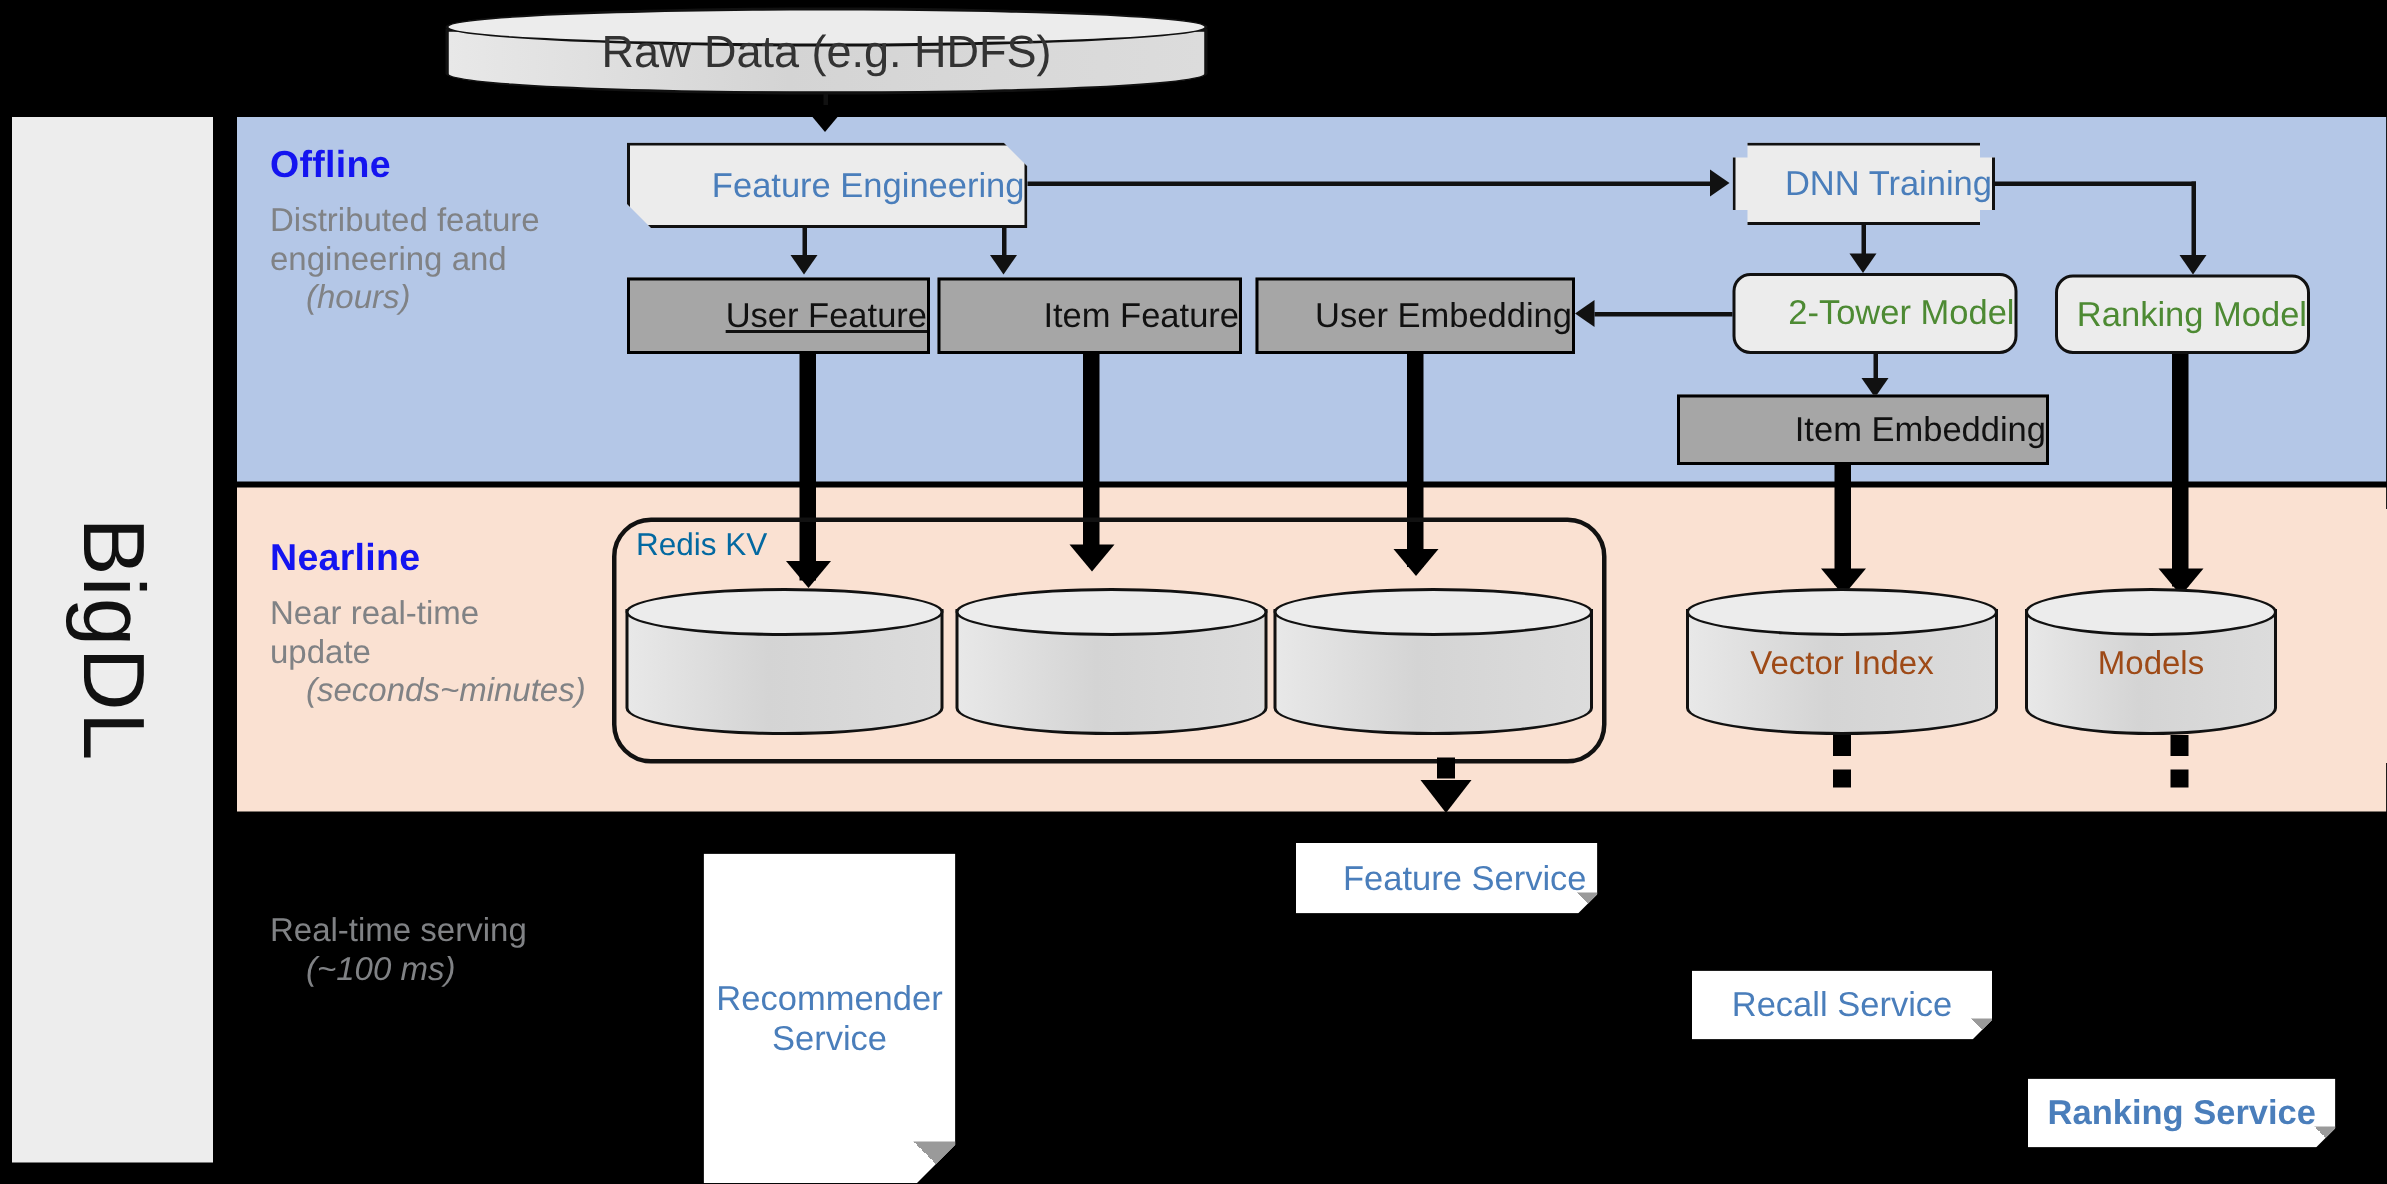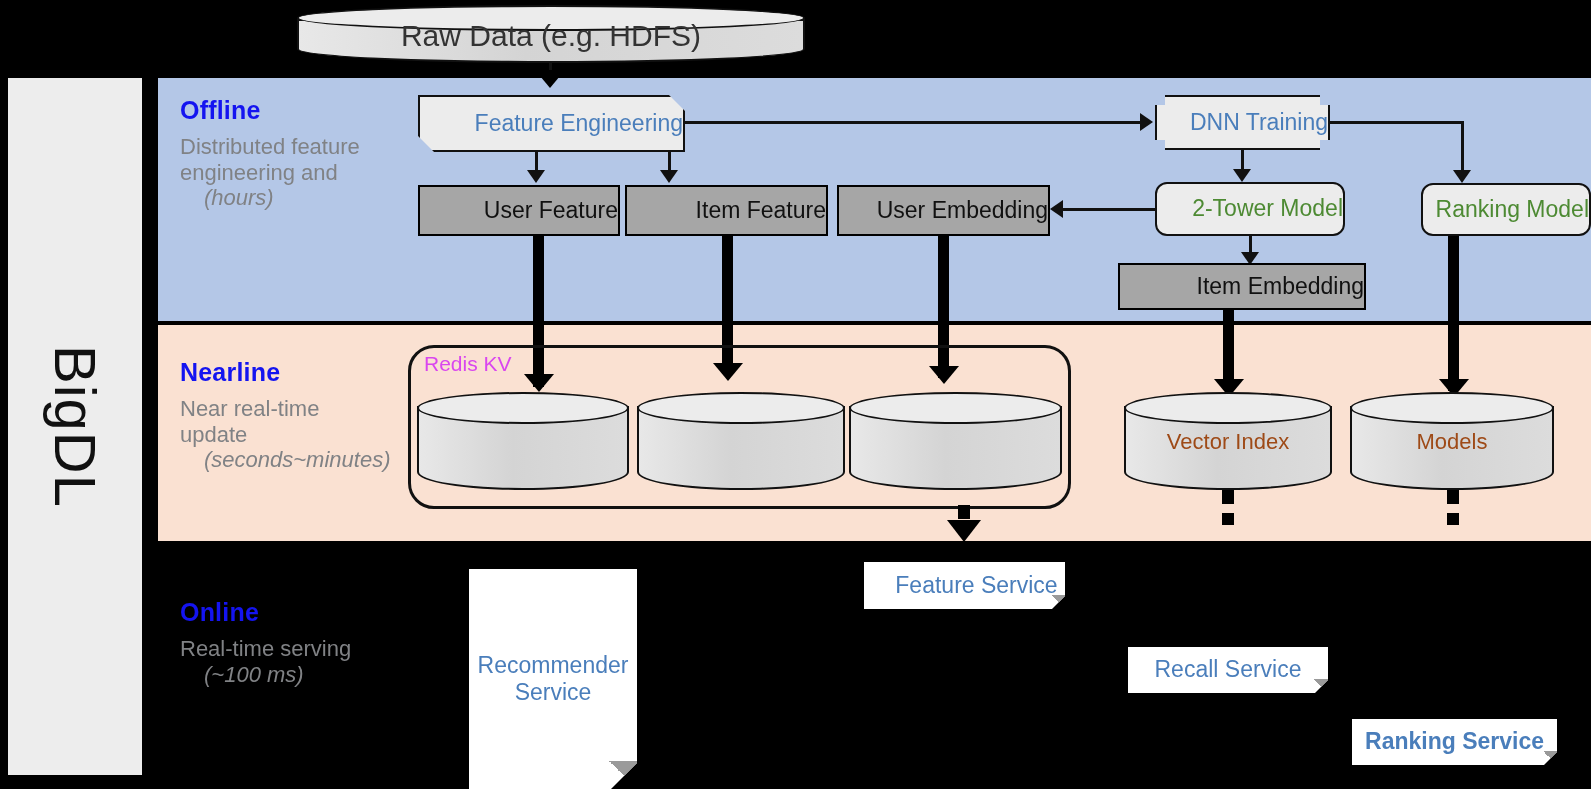--- a/index.html
+++ b/index.html
@@ -73,21 +73,21 @@
   #raw-data .cap-label{color:#333;font-size:30px;}
   #raw-data .body{border-radius:0 0 50% 50%/0 0 14px 14px;}
   #raw-data .top{height:22px;}
 
   
   #redis-kv{
     left:408px;top:345px;width:663px;height:164px;
     border:3px solid #111;border-radius:26px;background:transparent;
   }
   #redis-kv-label{
-    left:424px;top:352px;font-size:21px;color:#d946ef;
+    left:424px;top:352px;font-size:21px;color:#0369a1;
   }
 
   
   .note{
     background:#fff;color:#4a7ebb;display:flex;align-items:center;justify-content:center;
     text-align:center;font-size:23px;line-height:1.18;
     clip-path:polygon(0 0, 100% 0, 100% calc(100% - 13px), calc(100% - 13px) 100%, 0 100%);
   }
   .fold{
     position:absolute;right:0;bottom:0;width:14px;height:14px;
@@ -135,21 +135,20 @@
     <div class="band-title">Offline</div>
     <div class="band-sub"><span>Distributed feature engineering and </span><i>(hours)</i></div>
   </div>
 
   <div class="abs" style="left:180px;top:358px;">
     <div class="band-title">Nearline</div>
     <div class="band-sub"><span>Near real-time update </span><i>(seconds~minutes)</i></div>
   </div>
 
   <div class="abs" style="left:180px;top:598px;">
-    <div class="band-title">Online</div>
     <div class="band-sub"><span>Real-time serving </span><i>(~100 ms)</i></div>
   </div>
 
   <div class="abs cyl" id="raw-data" style="left:297px;top:5px;width:508px;height:58px;">
     <div class="body"></div>
     <div class="top"></div>
     <div class="cap-label">Raw Data (e.g. HDFS)</div>
   </div>
 
   <div class="abs ln vline" style="left:549px;top:62px;height:20px;"></div>
@@ -172,34 +171,34 @@
   <div class="abs ln vline" style="left:668px;top:152px;width:2.5px;height:22px;"></div>
   <div class="abs arrowdown" style="left:660px;top:170px;"></div>
 
   <div class="abs ln vline" style="left:1241px;top:150px;width:2.5px;height:22px;"></div>
   <div class="abs arrowdown" style="left:1233px;top:169px;"></div>
 
   <div class="abs ln hline" style="left:1330px;top:121px;width:134px;"></div>
   <div class="abs ln vline" style="left:1461px;top:121px;height:52px;"></div>
   <div class="abs arrowdown" style="left:1453px;top:170px;"></div>
 
-  <div class="abs node gray-box" style="left:418px;top:185px;width:202px;height:51px;">
+  <div class="abs node gray-box" style="left:418px;top:185px;width:202px;height:51px;text-decoration:underline;">
     <span>User Feature</span>
   </div>
   <div class="abs node gray-box" style="left:625px;top:185px;width:203px;height:51px;">
     <span>Item Feature</span>
   </div>
   <div class="abs node gray-box" style="left:837px;top:185px;width:213px;height:51px;">
     <span>User Embedding</span>
   </div>
 
   <div class="abs node doc-box green-t rounded" style="left:1155px;top:182px;width:190px;height:54px;">
     <span>2-Tower Model</span>
   </div>
-  <div class="abs node doc-box green-t rounded" style="left:1421px;top:183px;width:170px;height:53px;">
+  <div class="abs node doc-box green-t rounded" style="left:1370px;top:183px;width:170px;height:53px;">
     <span>Ranking Model</span>
   </div>
 
   <div class="abs ln hline" style="left:1063px;top:208px;width:92px;"></div>
   <div class="abs arrowleft" style="left:1050px;top:200px;"></div>
 
   <div class="abs ln vline" style="left:1249px;top:236px;width:2.5px;height:22px;"></div>
   <div class="abs arrowdown" style="left:1241px;top:252px;"></div>
 
   <div class="abs node gray-box" style="left:1118px;top:263px;width:248px;height:47px;">
@@ -238,21 +237,21 @@
     <div class="body"></div>
     <div class="top"></div>
     <div class="cap-label"></div>
   </div>
 
   <div class="abs cyl" style="left:1124px;top:392px;width:208px;height:98px;">
     <div class="body"></div>
     <div class="top"></div>
     <div class="cap-label">Vector Index</div>
   </div>
-  <div class="abs cyl" style="left:1350px;top:392px;width:204px;height:98px;">
+  <div class="abs cyl" style="left:1350px;top:392px;width:168px;height:98px;">
     <div class="body"></div>
     <div class="top"></div>
     <div class="cap-label">Models</div>
   </div>
 
   <div class="abs sq" style="left:1222px;top:490px;width:12px;height:14px;"></div>
   <div class="abs sq" style="left:1222px;top:513px;width:12px;height:12px;"></div>
   <div class="abs sq" style="left:1447px;top:490px;width:12px;height:14px;"></div>
   <div class="abs sq" style="left:1447px;top:513px;width:12px;height:12px;"></div>
 

